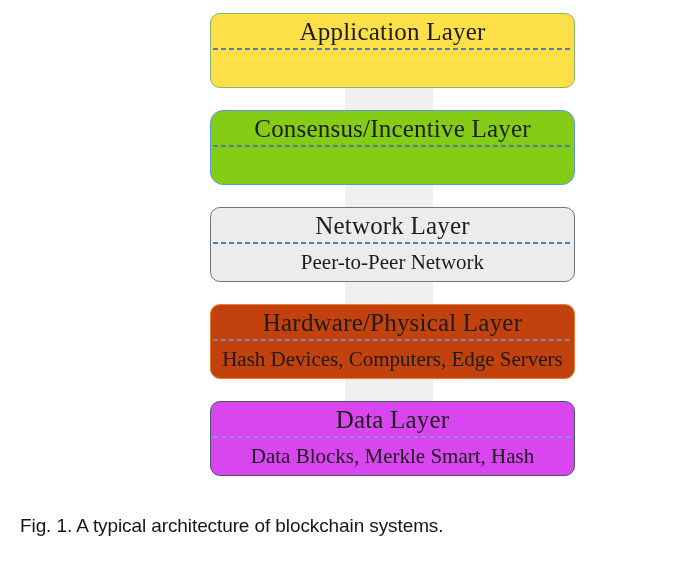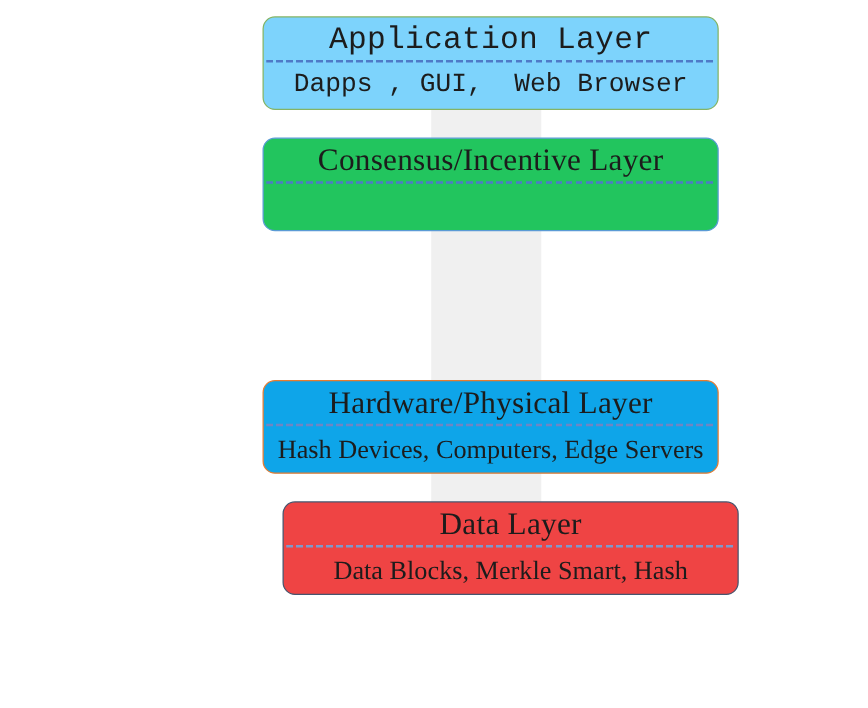--- a/index.html
+++ b/index.html
@@ -71,38 +71,43 @@
     letter-spacing: -0.1px;
   }
 </style>
 </head>
 <body>
 
 <div class="stage">
 
   <div class="connector" style="background: rgb(240, 240, 240);"></div>
 
-  <div class="layer-box b0" style="background: #7dd3fc; border-color: rgb(132, 180, 101); font-family: Liberation Mono, monospace;">
+  <div class="layer-box b0" style="background: #fde047; border-color: rgb(132, 180, 101);">
     <div class="layer-title">Application Layer</div>
     <div class="layer-divider" style="background: repeating-linear-gradient(90deg, rgb(78, 122, 199) 0px, rgb(78, 122, 199) 5px, transparent 5px, transparent 8px);"></div>
-    <div class="layer-subtitle">Dapps , GUI,  Web Browser</div>
   </div>
 
-  <div class="layer-box b1" style="background: #22c55e; border-color: rgb(91, 155, 213);">
+  <div class="layer-box b1" style="background: #84cc16; border-color: rgb(91, 155, 213); border-radius: 13px;">
     <div class="layer-title">Consensus/Incentive Layer</div>
     <div class="layer-divider" style="background: repeating-linear-gradient(90deg, rgb(78, 122, 199) 0px, rgb(78, 122, 199) 5px, transparent 5px, transparent 8px);"></div>
   </div>
 
+  <div class="layer-box b2" style="background: rgb(236, 236, 236); border-color: rgb(116, 116, 116);">
+    <div class="layer-title">Network Layer</div>
+    <div class="layer-divider" style="background: repeating-linear-gradient(90deg, rgb(78, 122, 199) 0px, rgb(78, 122, 199) 5px, transparent 5px, transparent 8px);"></div>
+    <div class="layer-subtitle">Peer-to-Peer Network</div>
+  </div>
 
-  <div class="layer-box b3" style="background: #0ea5e9; border-color: rgb(232, 124, 48); justify-content: center;">
+  <div class="layer-box b3" style="background: #c2410c; border-color: rgb(232, 124, 48); justify-content: center;">
     <div class="layer-title">Hardware/Physical Layer</div>
     <div class="layer-divider" style="background: repeating-linear-gradient(90deg, rgb(110, 134, 196) 0px, rgb(110, 134, 196) 5px, transparent 5px, transparent 8px);"></div>
     <div class="layer-subtitle">Hash Devices, Computers, Edge Servers</div>
   </div>
 
-  <div class="layer-box b4" style="background: #ef4444; border-color: rgb(71, 85, 110); margin-left: 16px;">
+  <div class="layer-box b4" style="background: #d946ef; border-color: rgb(71, 85, 110);">
     <div class="layer-title">Data Layer</div>
     <div class="layer-divider" style="background: repeating-linear-gradient(90deg, rgb(128, 152, 203) 0px, rgb(128, 152, 203) 5px, transparent 5px, transparent 8px);"></div>
     <div class="layer-subtitle">Data Blocks, Merkle Smart, Hash</div>
   </div>
 
+  <div class="caption">Fig. 1. A typical architecture of blockchain systems.</div>
 
 </div>
 
 </body></html>

